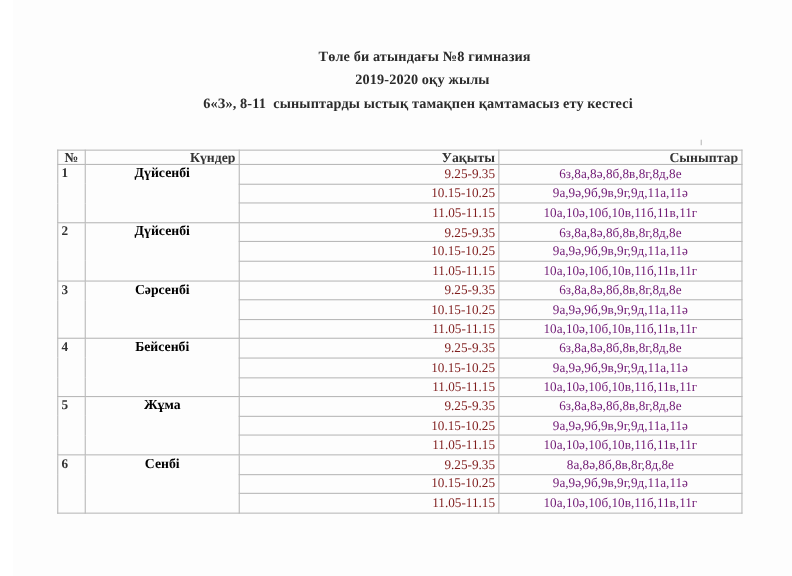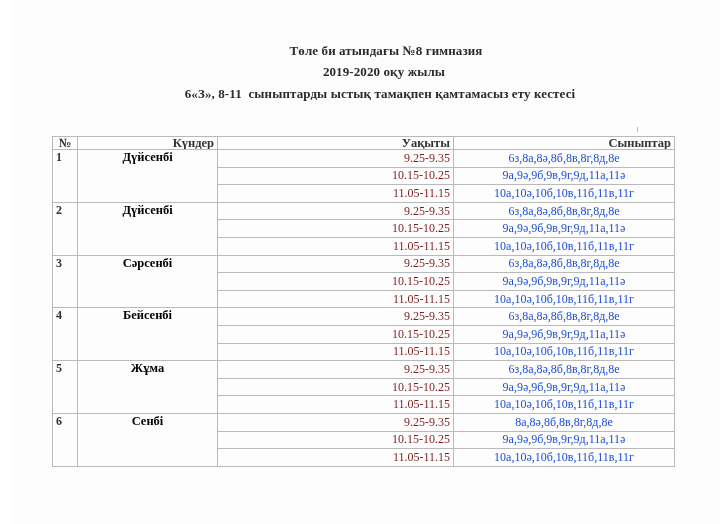--- a/index.html
+++ b/index.html
@@ -91,21 +91,21 @@
       color: #000000;
       font-size: 12.5px;
     }
     td.time {
       text-align: right;
       padding-right: 62px;
       color: #7f1d1d;
     }
     td.classes {
       text-align: center;
-      color: #1d4ed8;
+      color: #701a75;
       padding-left: 14px;
     }
   </style>
 </head>
 <body>
 
 <div class="page">
 
   <div class="title-line t1">Төле би атындағы №8 гимназия</div>
   <div class="title-line t2">2019-2020 оқу жылы</div>

